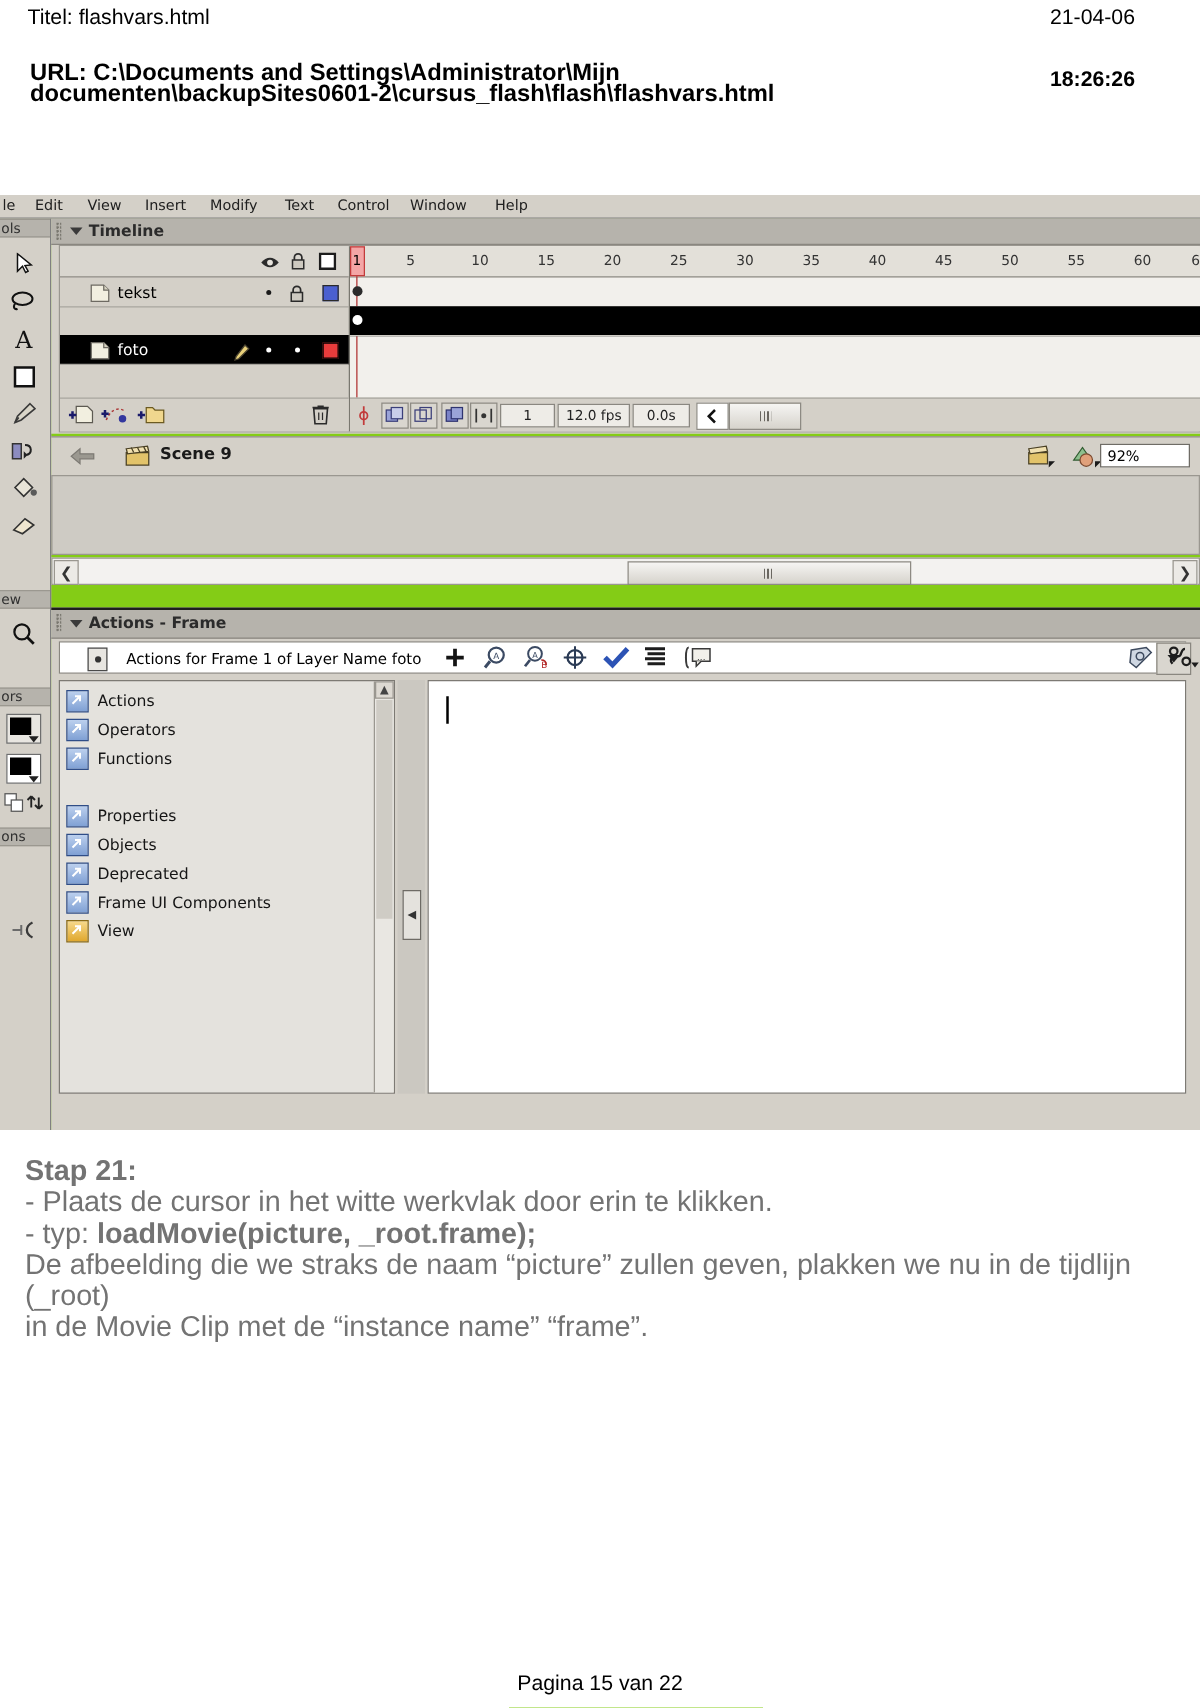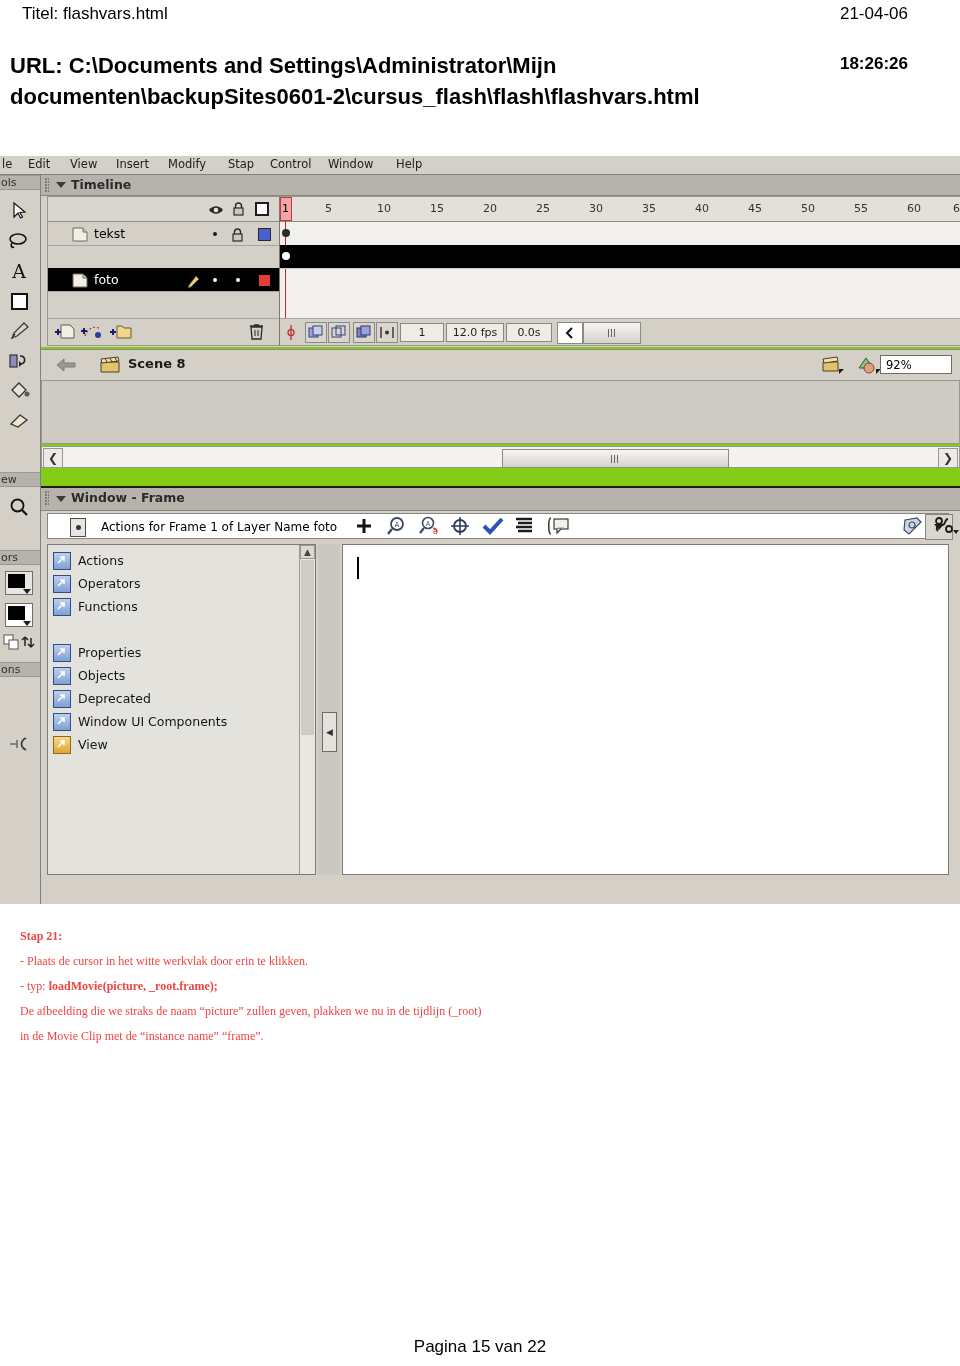--- a/index.html
+++ b/index.html
@@ -7,21 +7,21 @@
     width:960px;height:1366px;background:#ffffff;
     font-family:"Liberation Sans",sans-serif;
     color:#000;position:relative;overflow:hidden;
   }
 
   
   .doc-head{position:absolute;left:0;top:0;width:960px;}
   .hdr-row{position:absolute;font-size:17px;color:#000;}
   #titel{left:22px;top:4px;}
   #datum{right:52px;top:4px;margin-left:44px;}
-  #urlwrap{left:10px;top:50px;width:690px;font-size:22px;line-height:31px;font-weight:bold;}
+  #urlwrap{left:24px;top:50px;width:690px;font-size:19px;line-height:17px;font-weight:bold;}
   #tijd{right:52px;top:54px;font-size:17px;font-weight:bold;}
 
   
   .shot{position:absolute;left:0;top:156px;width:960px;height:748px;background:#84cc16;overflow:hidden;
         font-family:"DejaVu Sans",sans-serif;}
 
   
   .menubar{position:absolute;left:0;top:0;width:960px;height:18px;background:#d4d0c8;
            border-bottom:1px solid #808080;}
   .menubar .mi{position:absolute;top:1px;font-size:11.5px;color:#202020;white-space:nowrap;}
@@ -132,21 +132,21 @@
   .splitter .cb{position:absolute;left:4px;top:168px;width:13px;height:38px;background:#e4e2dd;border:1px solid #6e6b65;
                 font-size:9px;line-height:38px;text-align:center;color:#333;}
 
   .codearea{position:absolute;left:301px;top:56px;width:607px;height:331px;background:#fff;border:1px solid #7d7a74;
             box-sizing:border-box;}
   .codetb{position:absolute;left:301px;top:26px;width:607px;height:28px;}
   .codetb .ti{position:absolute;top:2px;}
   .caret{position:absolute;left:14px;top:12px;width:2px;height:22px;background:#000;}
 
   
-  .instr{position:absolute;left:20px;top:924px;width:920px;font-size:12px;line-height:25px;color:#ef4444;font-family:Liberation Serif, serif;}
+  .instr{position:absolute;left:20px;top:924px;width:920px;font-size:23px;line-height:25px;color:#737373;}
   .instr .h{font-weight:bold;}
   .instr b{font-weight:bold;}
 
   .footer{position:absolute;left:0;top:1337px;width:960px;text-align:center;font-size:17px;color:#000;}
 </style>
 </head>
 <body>
 
 <div class="doc-head">
   <div class="hdr-row" id="titel">Titel: flashvars.html</div>
@@ -156,21 +156,21 @@
 </div>
 
 <div class="shot">
 
   <div class="menubar">
     <div class="mi" style="left:2px">le</div>
     <div class="mi" style="left:28px">Edit</div>
     <div class="mi" style="left:70px">View</div>
     <div class="mi" style="left:116px">Insert</div>
     <div class="mi" style="left:168px">Modify</div>
-    <div class="mi" style="left:228px">Stap</div>
+    <div class="mi" style="left:228px">Text</div>
     <div class="mi" style="left:270px">Control</div>
     <div class="mi" style="left:328px">Window</div>
     <div class="mi" style="left:396px">Help</div>
   </div>
 
   <div class="tools">
     <div class="sect" style="top:0px">ols</div>
 
     <div class="tbtn" style="top:22px">
       <svg width="16" height="18" viewBox="0 0 16 18">
@@ -432,21 +432,21 @@
           <path d="M9 2 L2 8 L9 14 V10 H20 V6 H9 Z" fill="#9b9890" stroke="#7d7a74"></path>
         </svg>
     </span>
     <span style="position:absolute;left:58px;top:6px">
       <svg width="22" height="18" viewBox="0 0 22 18">
           <path d="M2 6 H20 V16 H2Z" fill="#e2c36a" stroke="#4a4024"></path>
           <path d="M2 3 L19 1 L20 5 L3 7Z" fill="#f0e0b0" stroke="#4a4024"></path>
           <path d="M6 2 L8 6 M11 2 L13 6 M16 1.5 L18 5.5" stroke="#4a4024"></path>
         </svg>
     </span>
-    <span class="lbl">Scene 8</span>
+    <span class="lbl">Scene 9</span>
     <span style="position:absolute;right:115px;top:6px">
       <svg width="24" height="19" viewBox="0 0 24 19">
           <path d="M2 6 H17 V15 H2Z" fill="#e2c36a" stroke="#4a4024"></path>
           <path d="M2 3 L16 1 L17 5 L3 7Z" fill="#f0e0b0" stroke="#4a4024"></path>
           <path d="M18 13 L23 13 L18 18Z" fill="#1a1a1a"></path>
         </svg>
     </span>
     <span style="position:absolute;right:78px;top:6px">
       <svg width="26" height="19" viewBox="0 0 26 19">
           <path d="M3 12 L10 2 L17 12 Z" fill="#8dbf8d" stroke="#2f5a2f"></path>
@@ -464,21 +464,21 @@
     <span class="thumb">
         <span class="grip"></span>
       </span>
     <span class="arw" style="right:1px">❯</span>
   </div>
 
   <div class="actions">
     <div class="pnl-title act-title">
       <span class="gripdots"></span>
       <span class="tri" style="left:15px;top:8px"></span>
-      <span style="position:absolute;left:30px;top:0">Window - Frame</span>
+      <span style="position:absolute;left:30px;top:0">Actions - Frame</span>
     </div>
 
     <div class="act-ctx">
       <span class="ctxico">
           <i></i>
         </span>
       <span class="t">Actions for Frame 1 of Layer Name foto</span>
     </div>
     <div class="act-dd">
       <span class="tri" style="left:8px;top:9px;border-top-color:#1e1e1e"></span>
@@ -532,21 +532,21 @@
             </svg>
           </span>
         <span class="tx">Deprecated</span>
       </div>
       <div class="it" style="top:165px">
         <span class="bx">
             <svg width="11" height="11" viewBox="0 0 11 11">
               <path d="M2 8 L8 2 M4 2 H8 V6" stroke="#fff" stroke-width="1.6" fill="none"></path>
             </svg>
           </span>
-        <span class="tx">Window UI Components</span>
+        <span class="tx">Frame UI Components</span>
       </div>
       <div class="it idx" style="top:188px">
         <span class="bx">
             <svg width="11" height="11" viewBox="0 0 11 11">
               <path d="M2 8 L8 2 M4 2 H8 V6" stroke="#fff" stroke-width="1.6" fill="none"></path>
             </svg>
           </span>
         <span class="tx">View</span>
       </div>
 

